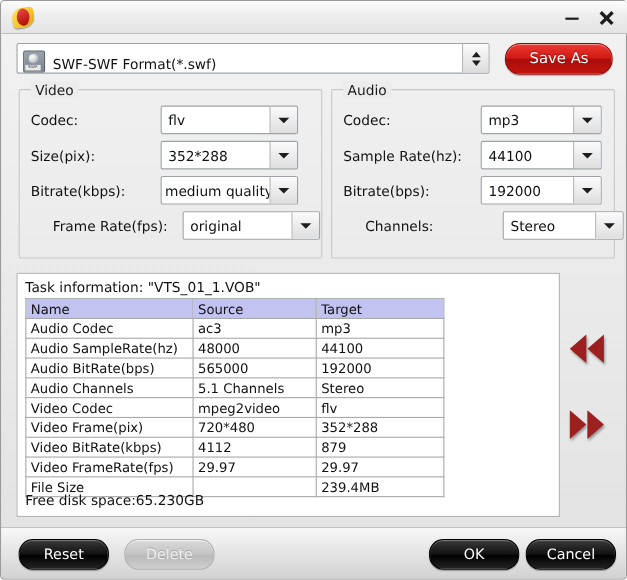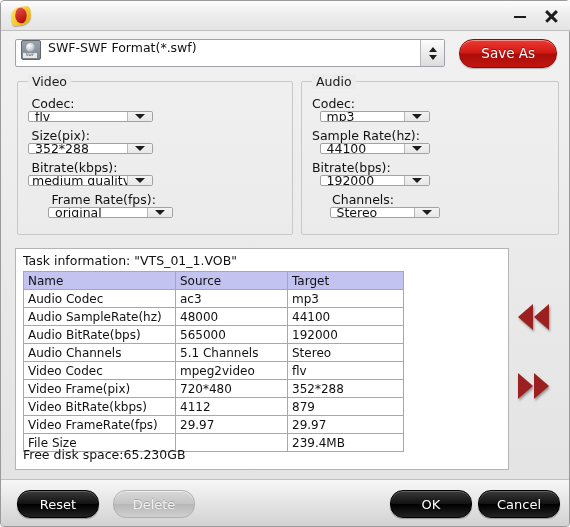--- a/index.html
+++ b/index.html
@@ -94,21 +94,21 @@
     position: absolute;
     left: 14px; top: 36px;
     width: 542px; height: 32px;
     display: flex;
     align-items: center;
   }
   #format-combo {
     width: 432px; height: 28px;
     box-sizing: border-box;
     display: flex;
-    align-items: flex-start;
+    align-items: flex-end;
     background: #ffffff;
     border: 1px solid #9fa3a8;
     border-radius: 2px;
   }
   #format-icon {
     width: 18px; height: 18px;
     margin-left: 5px;
     flex: none;
     background: linear-gradient(to bottom, #9aa3ab 0%, #7b858e 100%);
     border: 1px solid #5d666e;
@@ -192,21 +192,20 @@
     color: #1a1a1a;
   }
   #video-group { left: 16px; top: 80px; width: 274px; height: 152px; }
   #audio-group { left: 300px; top: 80px; width: 256px; height: 152px; }
 
   .field-row {
     position: absolute;
     display: flex;
     align-items: center;
     height: 26px;
-    flex-direction: column;
   }
   .field-label {
     font-size: 12.5px;
     color: #111;
     white-space: nowrap;
   }
   .combo {
     box-sizing: border-box;
     height: 26px;
     background: #ffffff;

